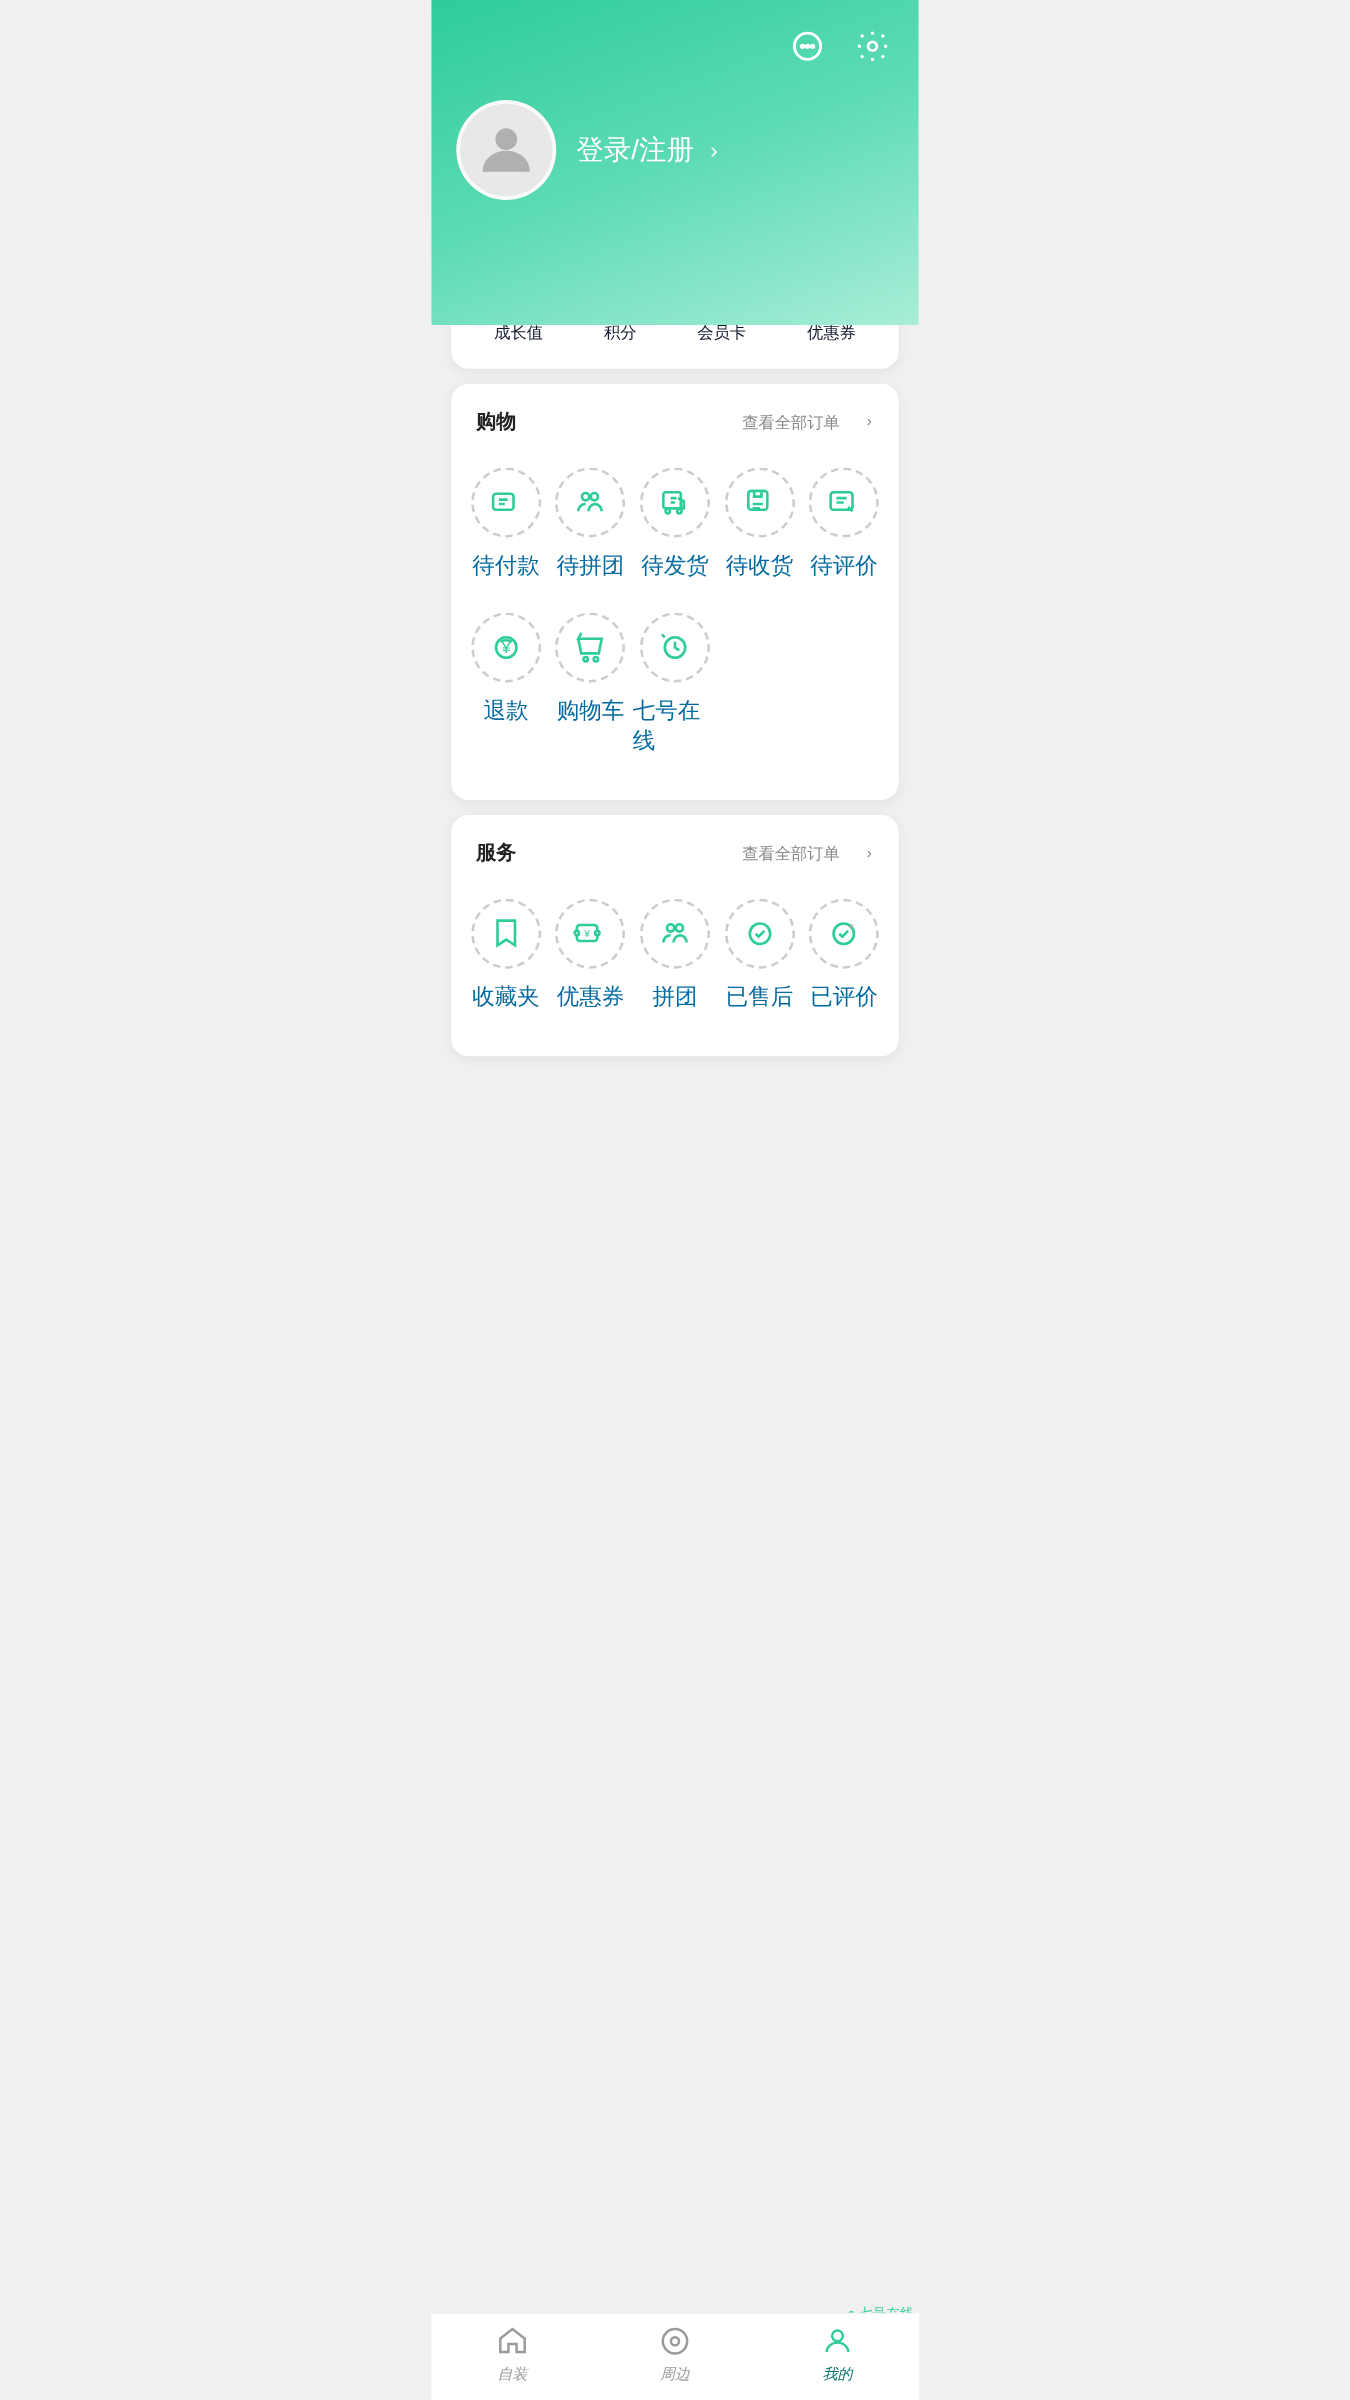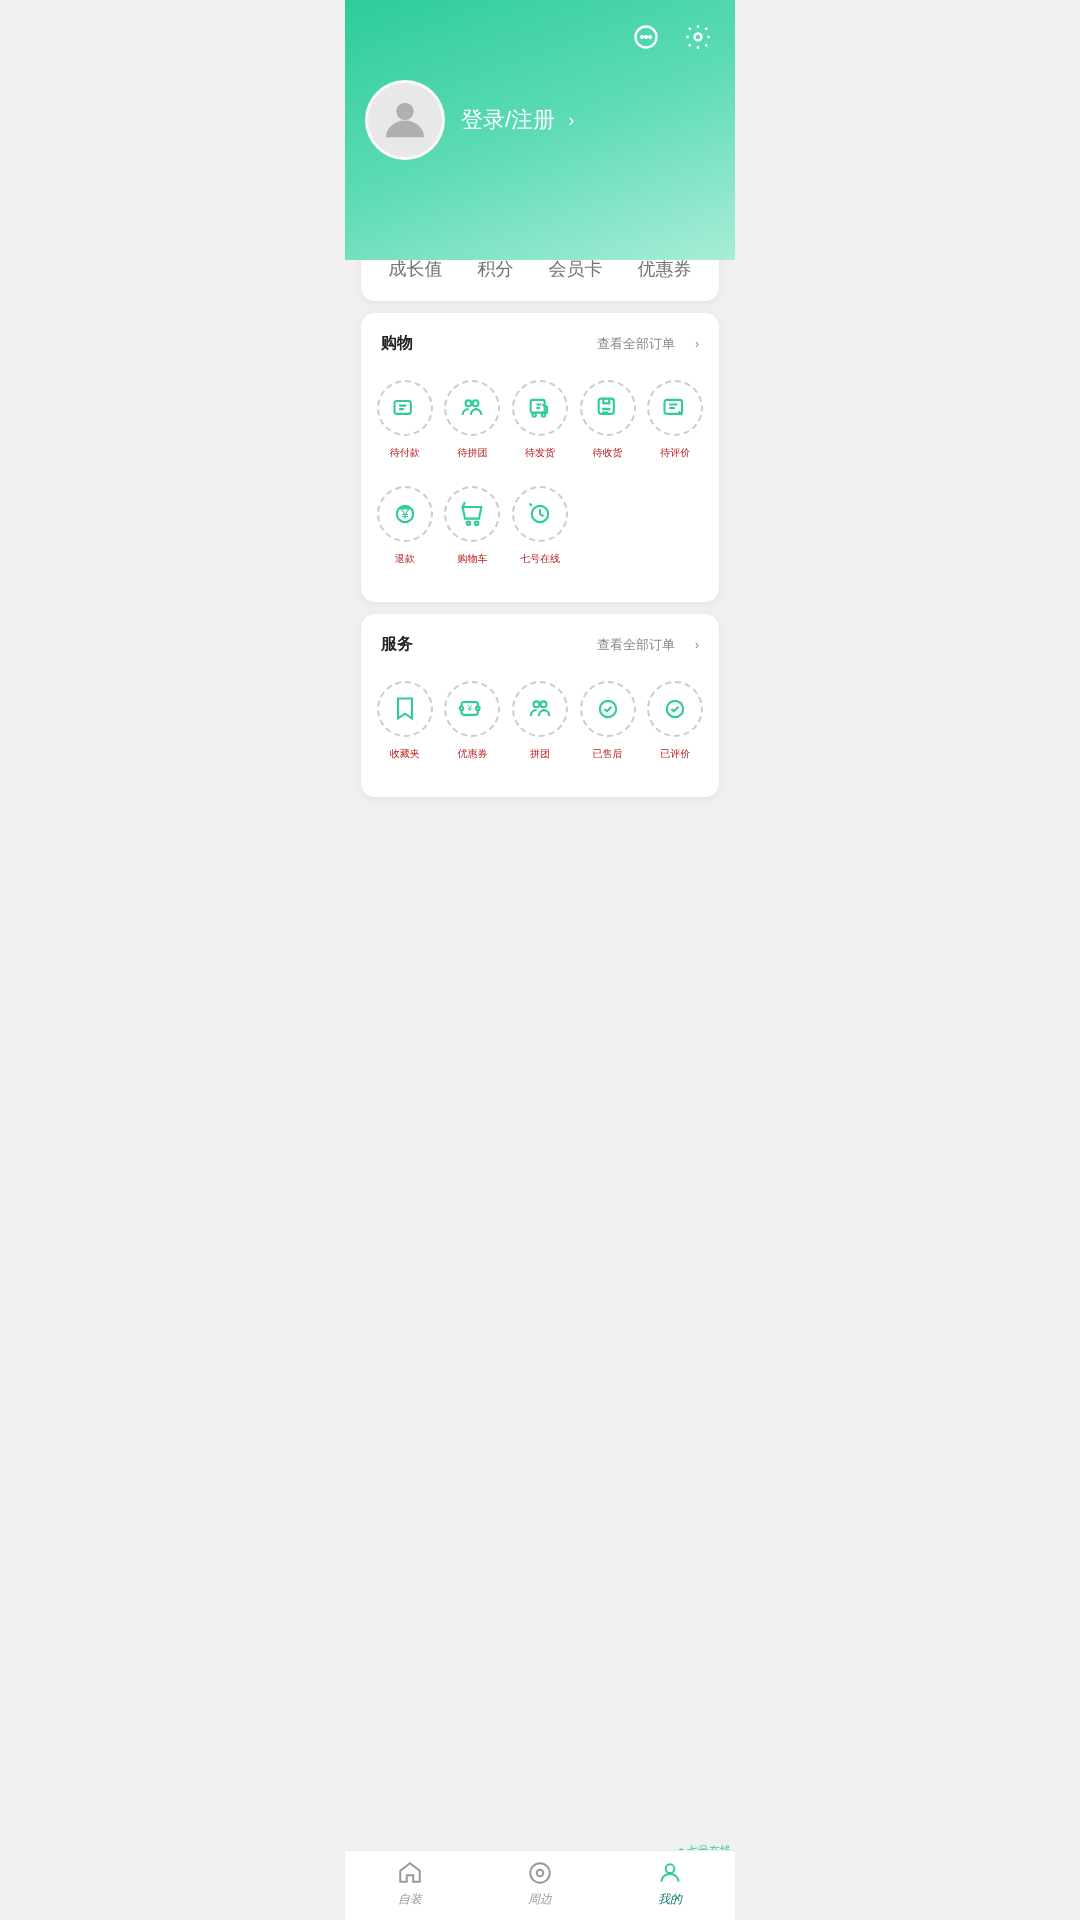--- a/index.html
+++ b/index.html
@@ -107,30 +107,31 @@
       flex-direction: column;
       align-items: center;
       gap: 6px;
     }
     .stat-value {
       font-size: 26px;
       font-weight: 400;
       color: #222;
     }
     .stat-label {
-      font-size: 18px;
-      color: #737373;
+      font-size: 13px;
+      color: #0f172a;
     }
 
     
     .card-header {
       display: flex;
       justify-content: space-between;
       align-items: center;
       padding: 0 10px 16px 10px;
+      font-family: Liberation Mono, monospace;
     }
     .card-title {
       font-size: 16px;
       font-weight: 600;
       color: #222;
     }
     .card-link {
       font-size: 13px;
       color: #888;
       display: flex;
@@ -166,22 +167,22 @@
       justify-content: center;
     }
     .icon-circle svg {
       width: 28px;
       height: 28px;
       stroke: #2ecc9a;
       fill: none;
       stroke-width: 1.8;
     }
     .icon-label {
-      font-size: 10px;
-      color: #b91c1c;
+      font-size: 18px;
+      color: #0369a1;
     }
 
     
     .bottom-nav {
       position: fixed;
       bottom: 0;
       left: 50%;
       transform: translateX(-50%);
       width: 390px;
       background: white;

